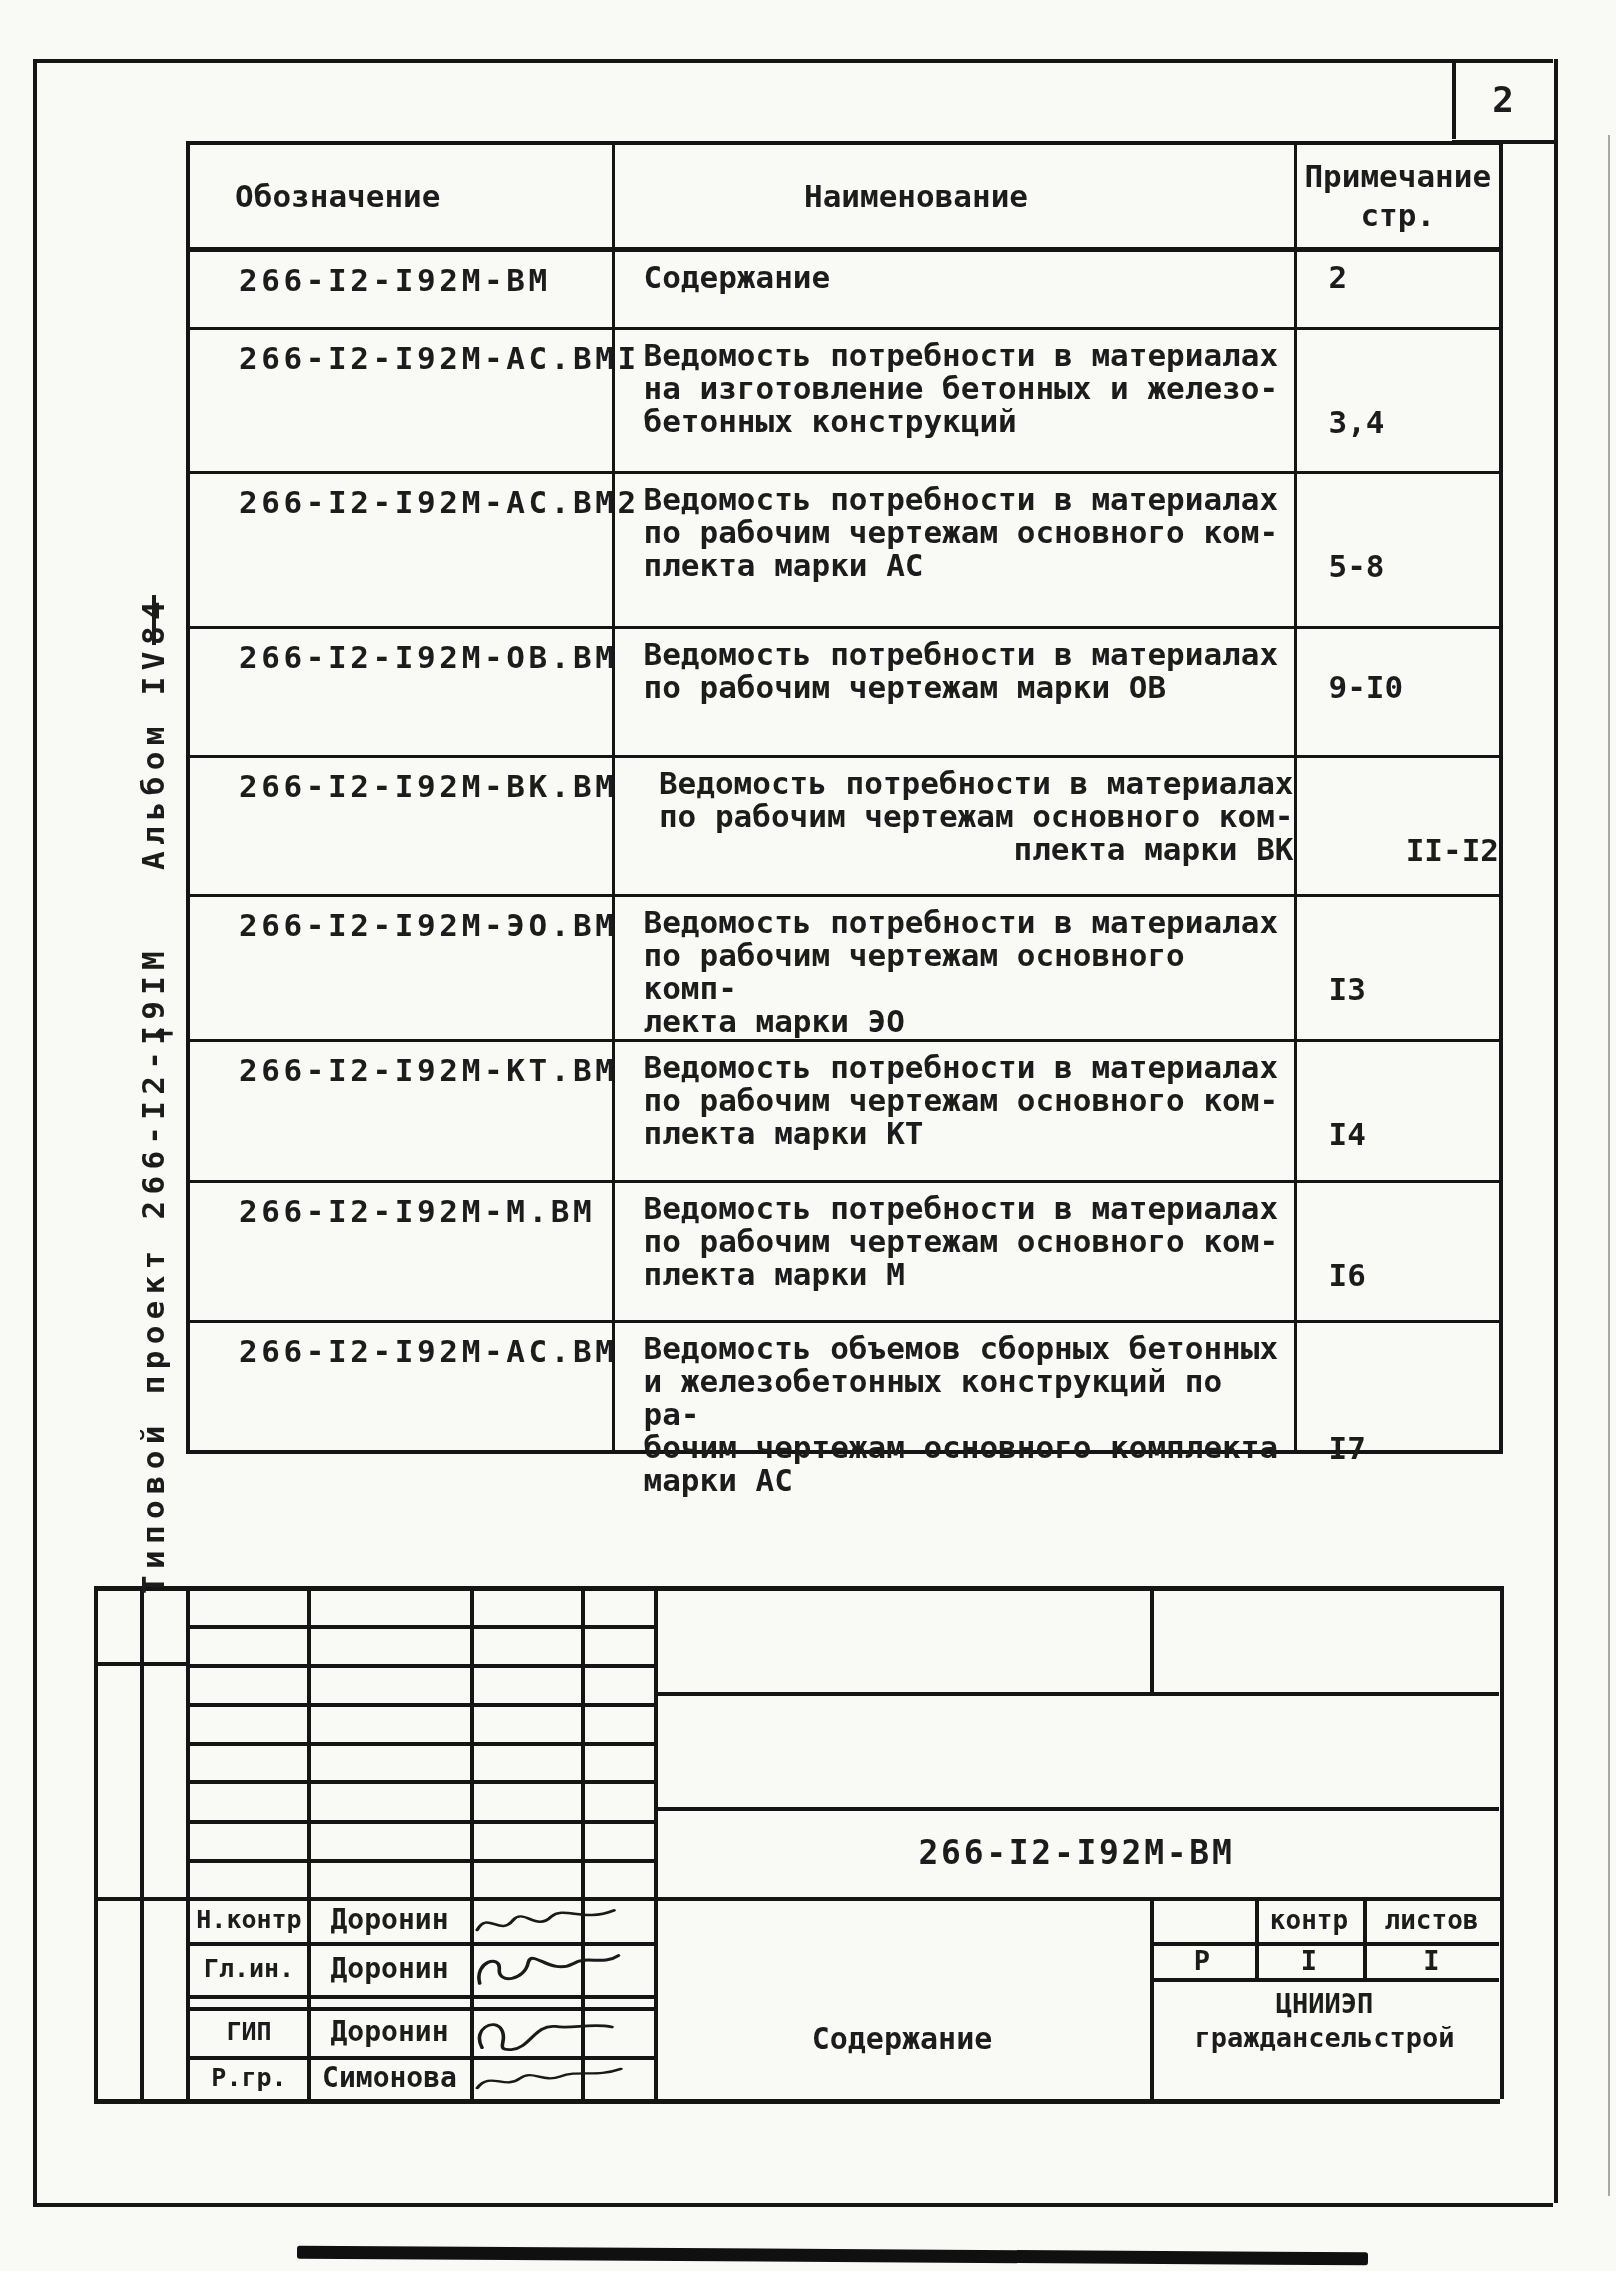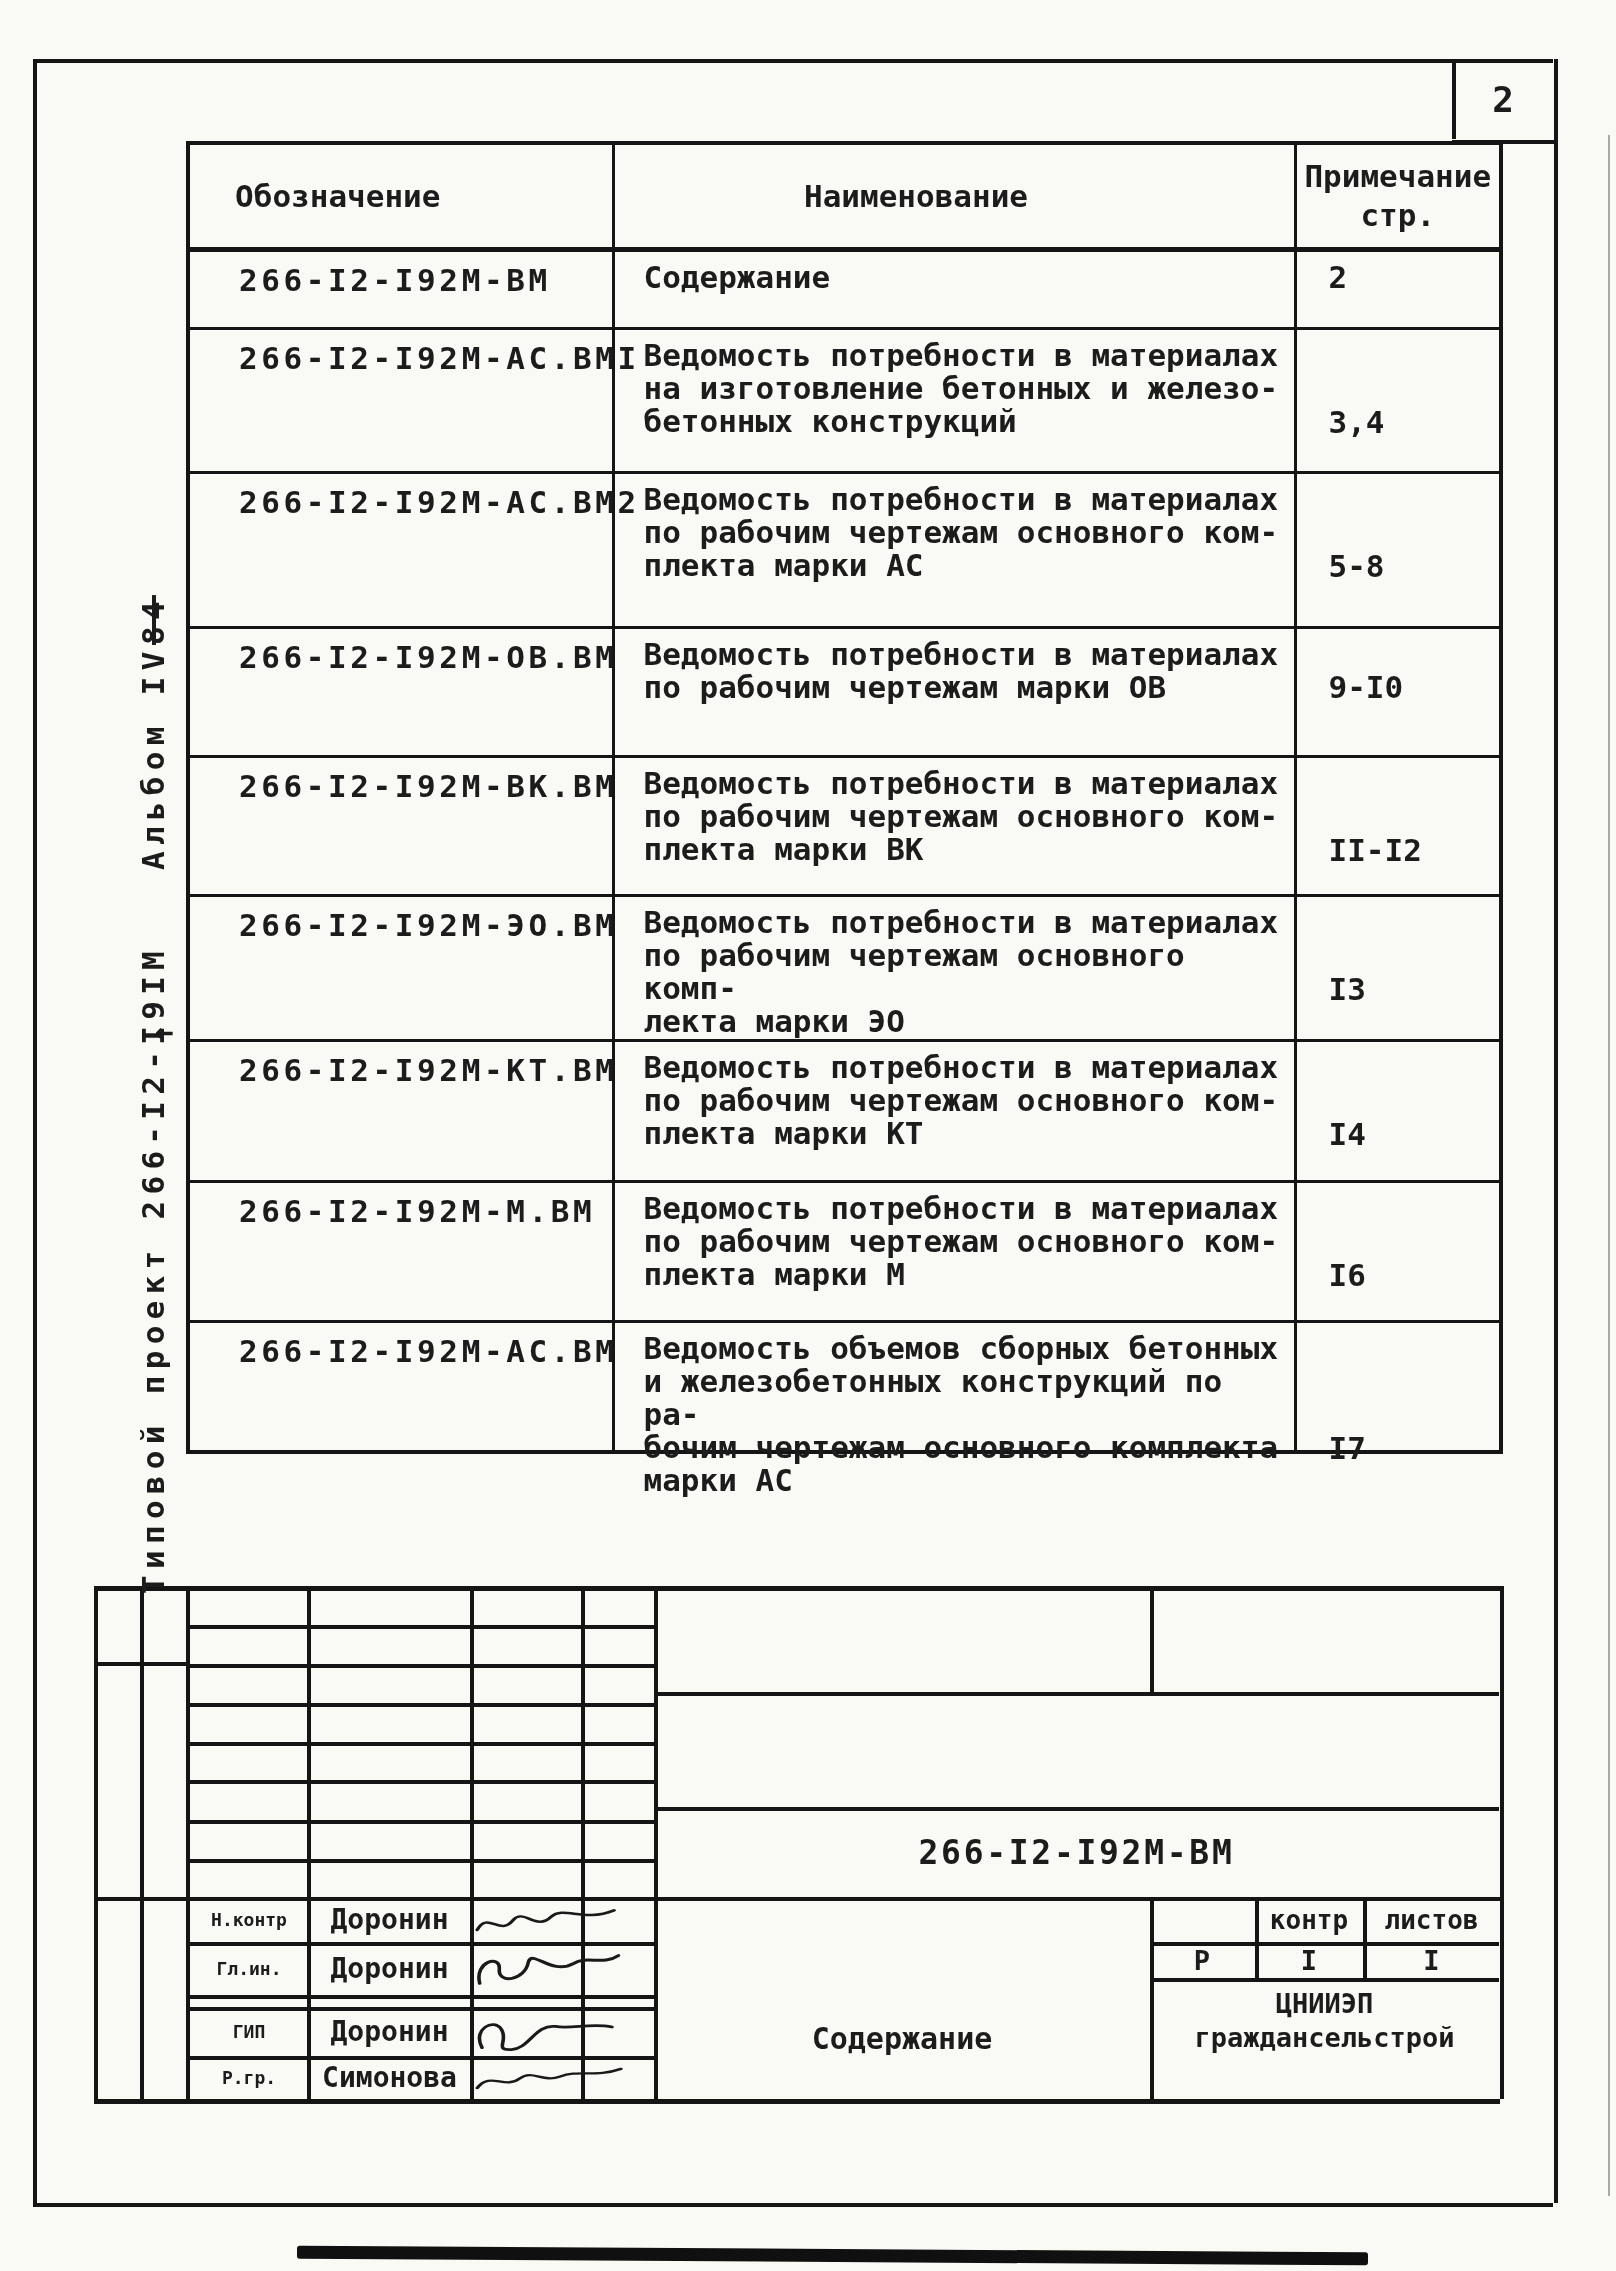--- a/index.html
+++ b/index.html
@@ -38,21 +38,21 @@
   .pagenum{left:1452px; top:59px; width:102px; height:80px; font-size:36px;}
   
   .side{
     left:124px; top:545px; width:58px; height:1049px;
     writing-mode:vertical-rl; transform:rotate(180deg);
     font-size:31px; letter-spacing:6.3px; white-space:pre;
     display:flex; align-items:center;
   }
   .struck{text-decoration:line-through; text-decoration-thickness:3.6px;}
   .arrow{left:155px; top:1013px; font-size:31px;}
-  .sig-role{font-size:18px;}
+  .sig-role{font-size:25px;}
   .sig-name{font-size:28px;}
   .sig-svg{position:absolute; overflow:visible;}
   .smudge{left:297px; top:2249px; width:1071px; height:12.6px; background:#101010;
           transform:rotate(.35deg); border-radius:2.7px;}
 </style>
 </head>
 <body>
 
 <div class="page">
 
@@ -176,21 +176,21 @@
             <div class="inner des">266-I2-I92М-ОВ.ВМ</div>
           </td>
           <td>
             <div class="inner name">Ведомость потребности в материалах
 по рабочим чертежам марки ОВ</div>
           </td>
           <td>
             <div class="inner pages" style="margin-top:42px">9-I0</div>
           </td>
         </tr>
-        <tr style="height: 139px;">
+        <tr style="height: 139px; text-align: right;">
           <td>
             <div class="inner des">266-I2-I92М-ВК.ВМ</div>
           </td>
           <td>
             <div class="inner name">Ведомость потребности в материалах
 по рабочим чертежам основного ком-
 плекта  марки ВК</div>
           </td>
           <td>
             <div class="inner pages" style="margin-top:76px">II-I2</div>

